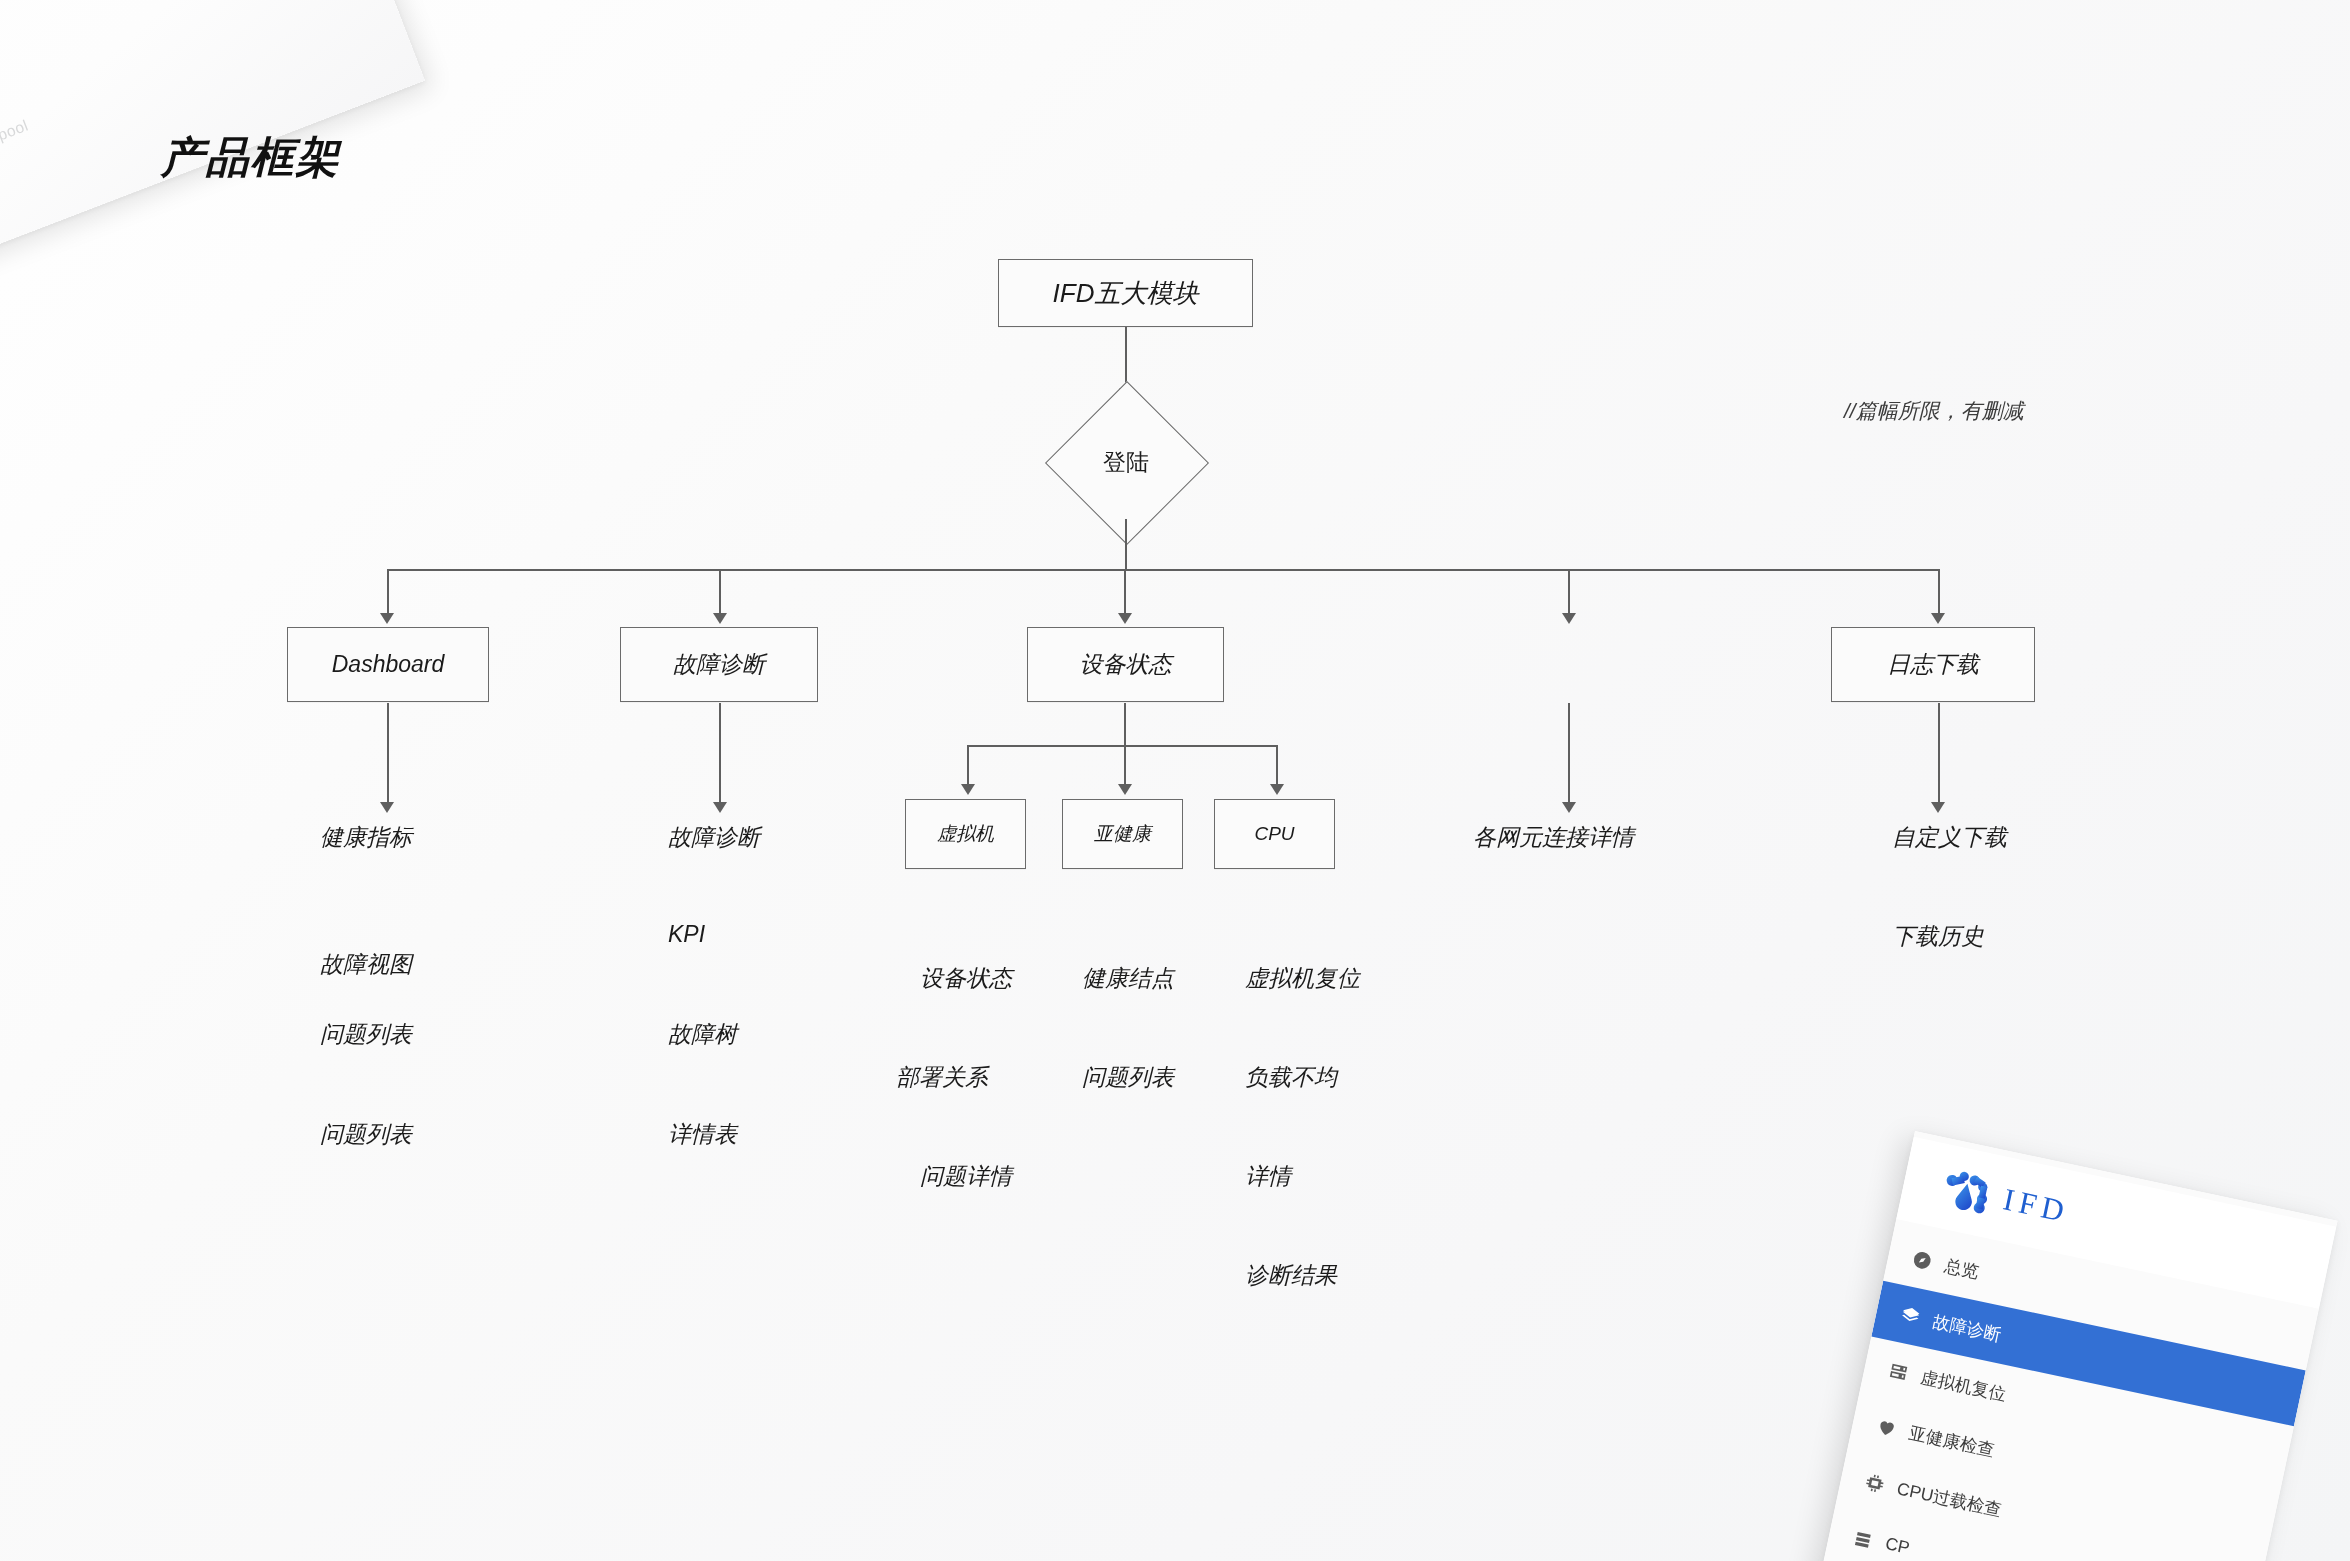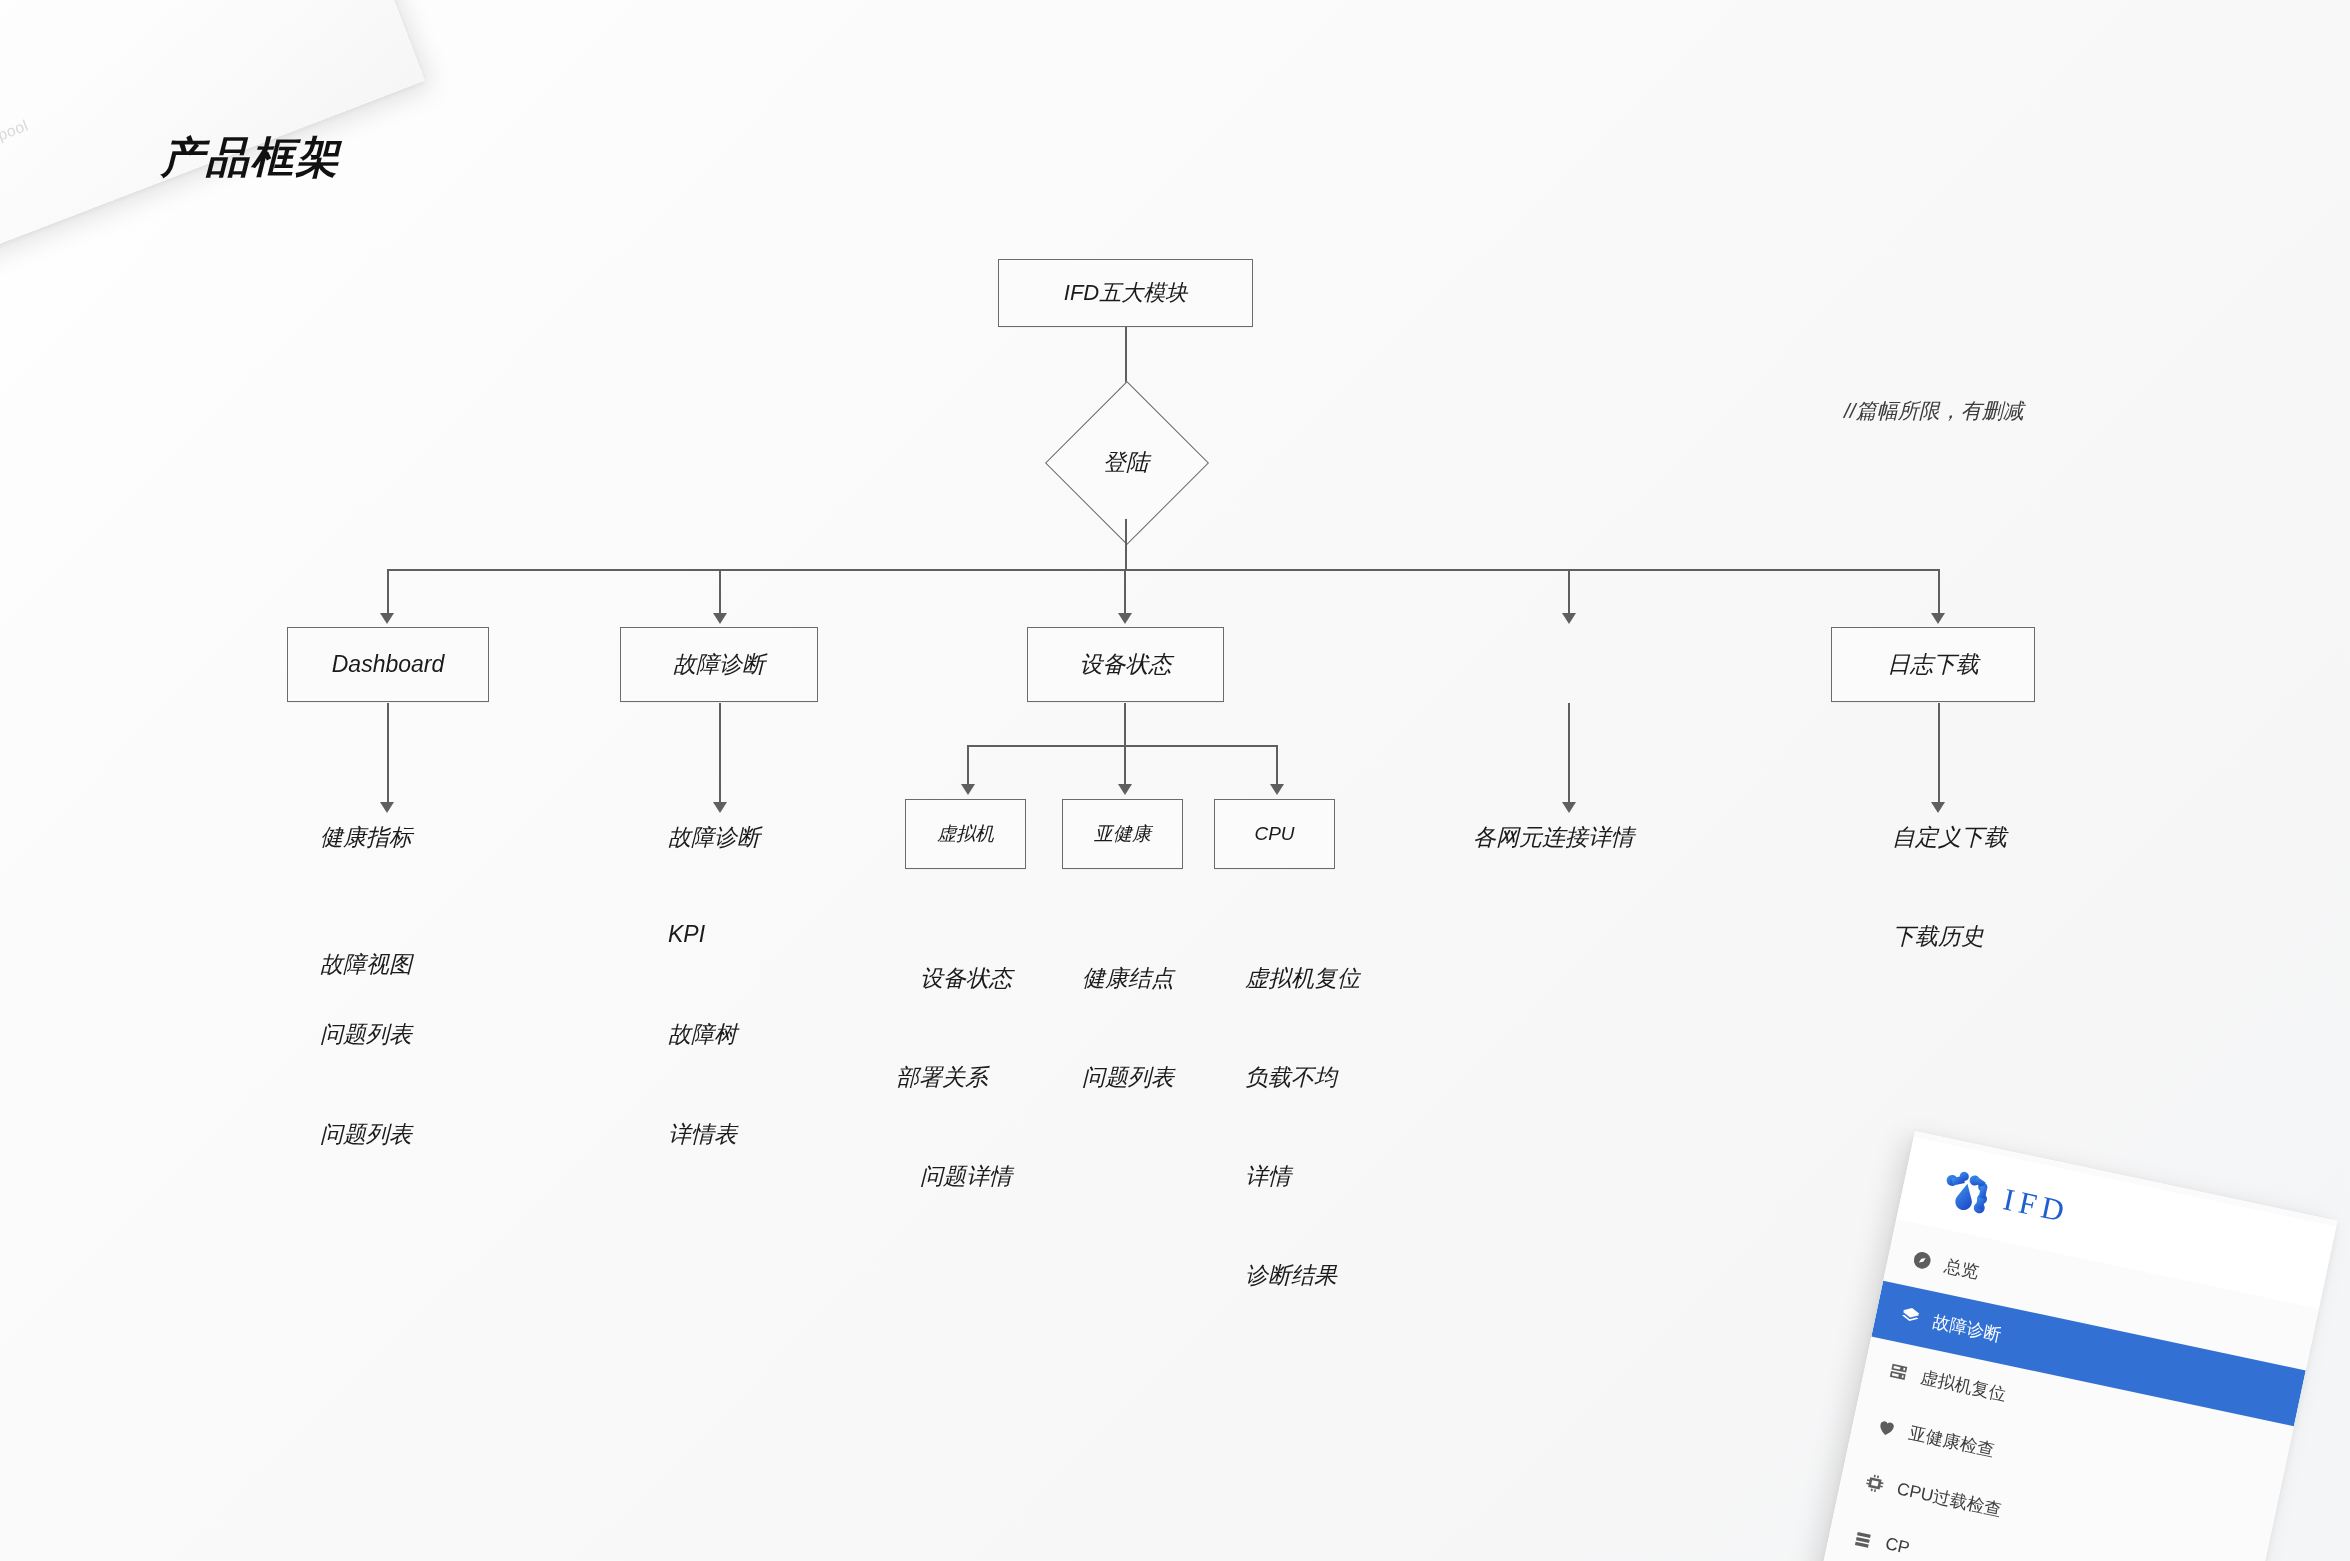--- a/index.html
+++ b/index.html
@@ -41,34 +41,34 @@
   }
 
   
   .node{
     position:absolute;box-sizing:border-box;
     border:1.8px solid #6b6b6b;background:#fbfbfb;
     display:flex;align-items:center;justify-content:center;
     font-style:italic;color:#1b1b1b;
     box-shadow:0 0.9px 0 rgba(0,0,0,.04);
   }
-  .node.lvl1{font-size:22px;text-align:center;}
+  .node.lvl1{font-size:26px;text-align:center;}
   .node.lvl2{font-size:23px;}
   .node.lvl3{font-size:19px;}
 
   .diamond-wrap{position:absolute;}
   .diamond{
     position:absolute;left:0;top:0;width:100%;height:100%;
     border:1.8px solid #6b6b6b;background:#fbfbfb;
     transform:rotate(45deg);
   }
   .diamond-label{
     position:absolute;left:0;top:0;width:100%;height:100%;
     display:flex;align-items:center;justify-content:center;
-    font-size:23px;font-style:italic;color:#1b1b1b;
+    font-size:23px;color:#1b1b1b;
   }
 
   .leaf{
     position:absolute;font-size:23px;font-style:italic;color:#1b1b1b;
     white-space:nowrap;
   }
 
   
   .vline{position:absolute;width:1.8px;background:#5f5f5f;}
   .hline{position:absolute;height:1.8px;background:#5f5f5f;}

